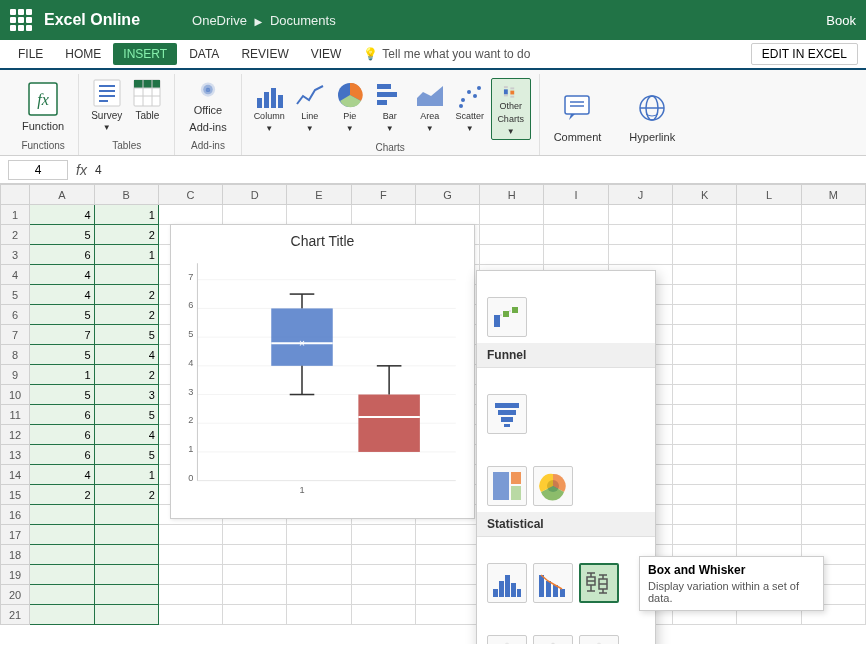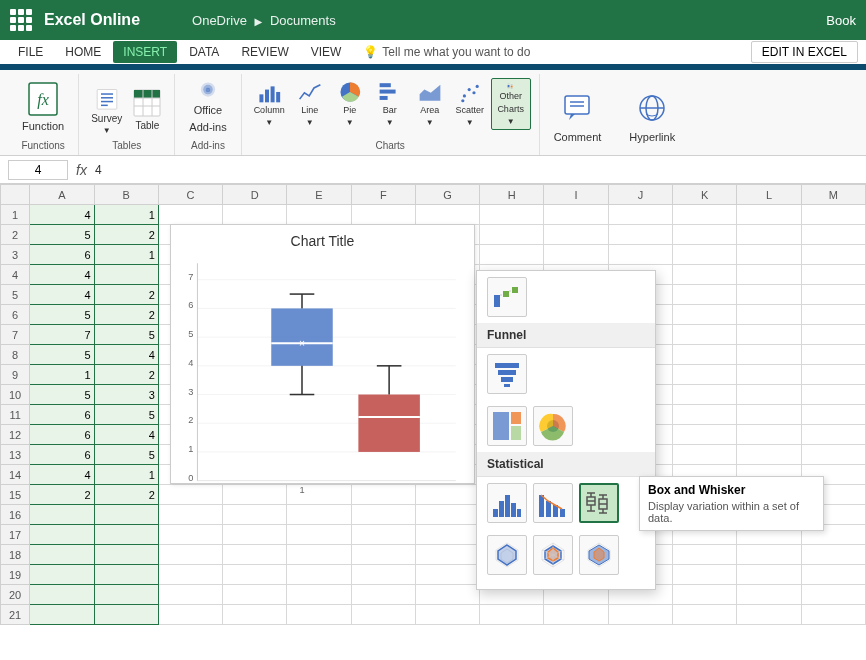--- a/index.html
+++ b/index.html
@@ -23,21 +23,21 @@
       cursor: pointer;
     }
     .title-bar-grid span { background: #fff; display: block; width: 6px; height: 6px; border-radius: 1px; }
     .title-app { font-size: 16px; font-weight: 600; }
     .title-path { font-size: 13px; opacity: 0.9; margin-left: 40px; }
     .title-book { font-size: 13px; margin-left: auto; }
 
     
     .menu-bar {
       background: #fff;
-      border-bottom: 6px solid #0c4a6e;
+      border-bottom: 2px solid #0c4a6e;
       height: 30px;
       display: flex;
       align-items: center;
       padding: 0 8px;
       gap: 2px;
     }
     .menu-item {
       padding: 4px 10px;
       font-size: 12px;
       cursor: pointer;
@@ -100,21 +100,21 @@
     .ribbon-btn svg { display: block; }
     .ribbon-btn-small {
       display: flex;
       flex-direction: column;
       align-items: center;
       justify-content: flex-start;
       padding: 2px 4px;
       cursor: pointer;
       border-radius: 2px;
       min-width: 36px;
-      height: 52px;
+      height: 62px;
       font-size: 10px;
       color: #333;
       text-align: center;
       line-height: 1.3;
       gap: 1px;
     }
     .ribbon-btn-small svg { display: block; }
 
     
     .formula-bar {
@@ -183,21 +183,21 @@
     td.cell.col-a { background: #e8f4e8; border: 1px solid #217346; }
     td.cell.col-b { background: #e8f4e8; border: 1px solid #217346; }
     .corner-cell { background: #f2f2f2; border: 1px solid #d0d0d0; width: 25px; }
 
     
     .chart-overlay {
       position: absolute;
       top: 40px;
       left: 170px;
       width: 305px;
-      height: 260px;
+      height: 295px;
       background: #fff;
       border: 1px solid #ccc;
       padding: 8px;
       box-shadow: 1px 1px 4px rgba(0,0,0,0.1);
     }
     .chart-title {
       text-align: center;
       font-size: 14px;
       color: #333;
       margin-bottom: 4px;
@@ -221,20 +221,21 @@
       padding: 5px 10px;
       font-size: 12px;
       font-weight: 600;
       color: #333;
       border-bottom: 1px solid #e0e0e0;
     }
     .dp-section-content {
       padding: 6px 10px;
       display: flex;
       gap: 6px;
+      margin-top: 20px;
     }
     .dp-chart-icon {
       width: 40px;
       height: 40px;
       border: 1px solid #ccc;
       background: #f9f9f9;
       display: flex;
       align-items: center;
       justify-content: center;
       cursor: pointer;

